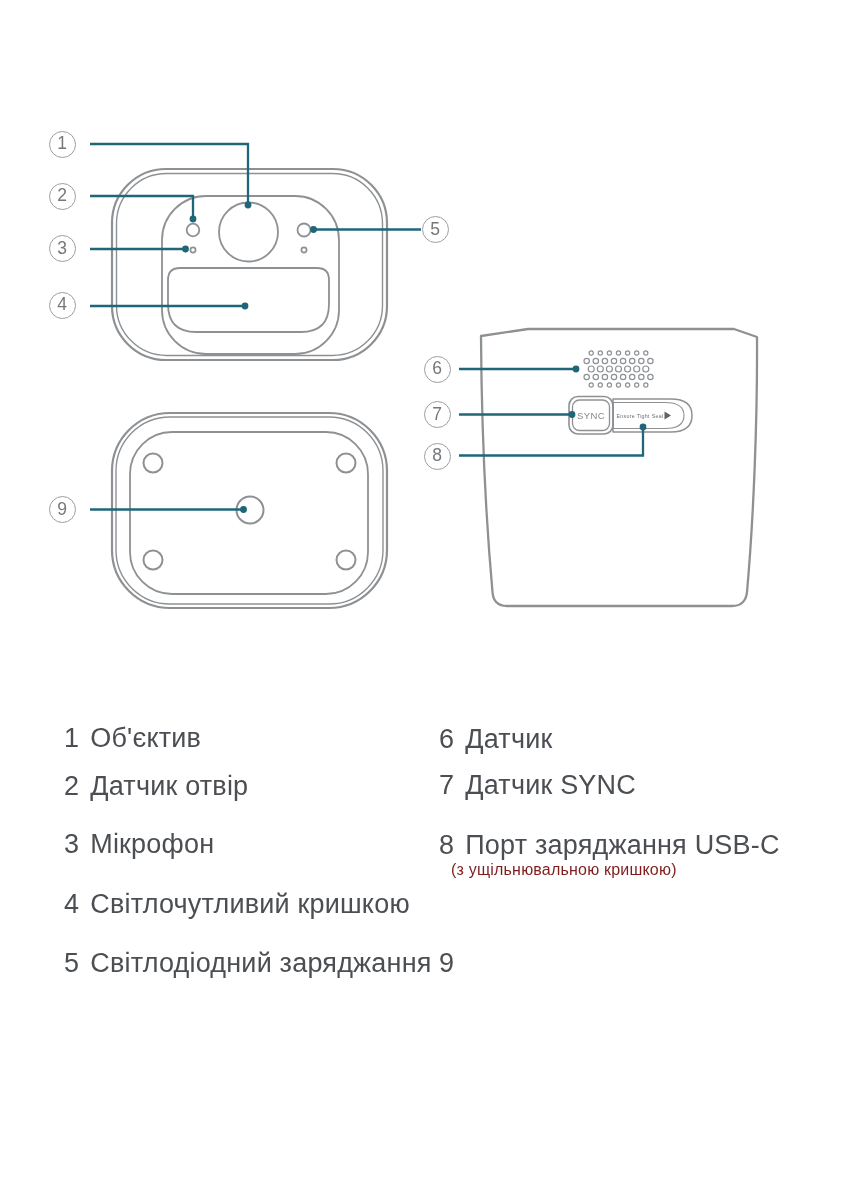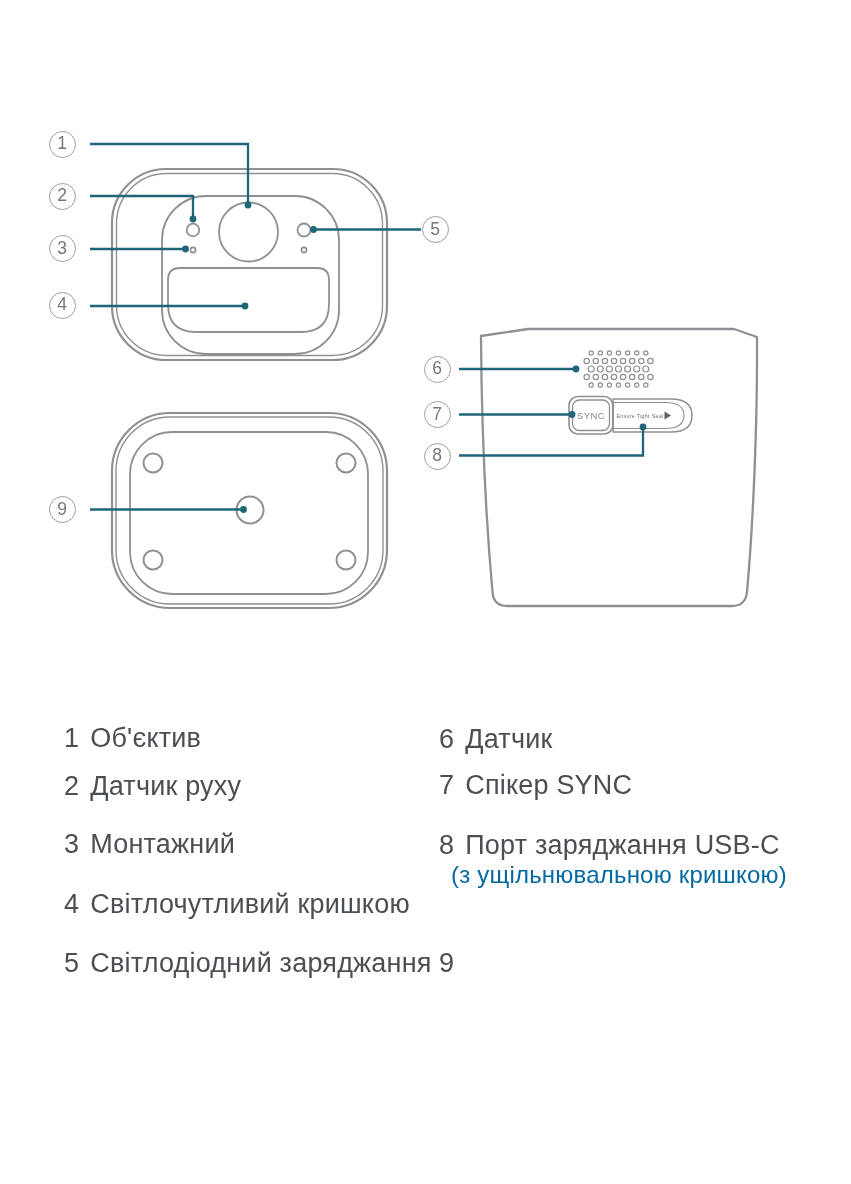--- a/index.html
+++ b/index.html
@@ -13,21 +13,21 @@
     border:1.6px solid #9b9ea1;border-radius:50%;background:#ffffff;
     display:flex;align-items:center;justify-content:center;
     font-size:17.5px;color:#74787b;line-height:1;z-index:3;
   }
   .legend-row{
     position:absolute;display:flex;align-items:baseline;
     font-size:27px;color:#4b4e52;letter-spacing:.2px;white-space:nowrap;line-height:1.15;
   }
   .legend-row .num{margin-right:11px;}
   .legend-sub{
-    position:absolute;font-size:24px;color:#0369a1;letter-spacing:.2px;white-space:nowrap;
+    position:absolute;font-size:16px;color:#7f1d1d;letter-spacing:.2px;white-space:nowrap;
   }
 </style>
 </head>
 <body>
 
 <div class="page">
 
   <svg class="art" width="851" height="1184" viewBox="0 0 851 1184">
 
     <g fill="none" stroke="#8e9194" stroke-linejoin="round">
@@ -165,42 +165,42 @@
       <span>9</span>
     </div>
 
   <div>
     <div class="legend-row" style="left:64px;top:723px">
       <span class="num">1</span>
       <span class="lbl">Об'єктив</span>
     </div>
     <div class="legend-row" style="left:64px;top:771px">
       <span class="num">2</span>
-      <span class="lbl">Датчик руху</span>
+      <span class="lbl">Датчик отвір</span>
     </div>
     <div class="legend-row" style="left:64px;top:829px">
       <span class="num">3</span>
-      <span class="lbl">Монтажний</span>
+      <span class="lbl">Мікрофон</span>
     </div>
     <div class="legend-row" style="left:64px;top:889px">
       <span class="num">4</span>
       <span class="lbl">Світлочутливий кришкою</span>
     </div>
     <div class="legend-row" style="left:64px;top:948px">
       <span class="num">5</span>
       <span class="lbl">Світлодіодний заряджання</span>
     </div>
 
     <div class="legend-row" style="left:439px;top:724px">
       <span class="num">6</span>
       <span class="lbl">Датчик</span>
     </div>
     <div class="legend-row" style="left:439px;top:770px">
       <span class="num">7</span>
-      <span class="lbl">Спікер SYNC</span>
+      <span class="lbl">Датчик SYNC</span>
     </div>
     <div class="legend-row" style="left:439px;top:830px">
       <span class="num">8</span>
       <span class="lbl">Порт заряджання USB-C</span>
     </div>
     <div class="legend-sub" style="left:451px;top:861px">(з ущільнювальною кришкою)</div>
     <div class="legend-row" style="left:439px;top:948px">
       <span class="num">9</span>
     </div>
   </div>

